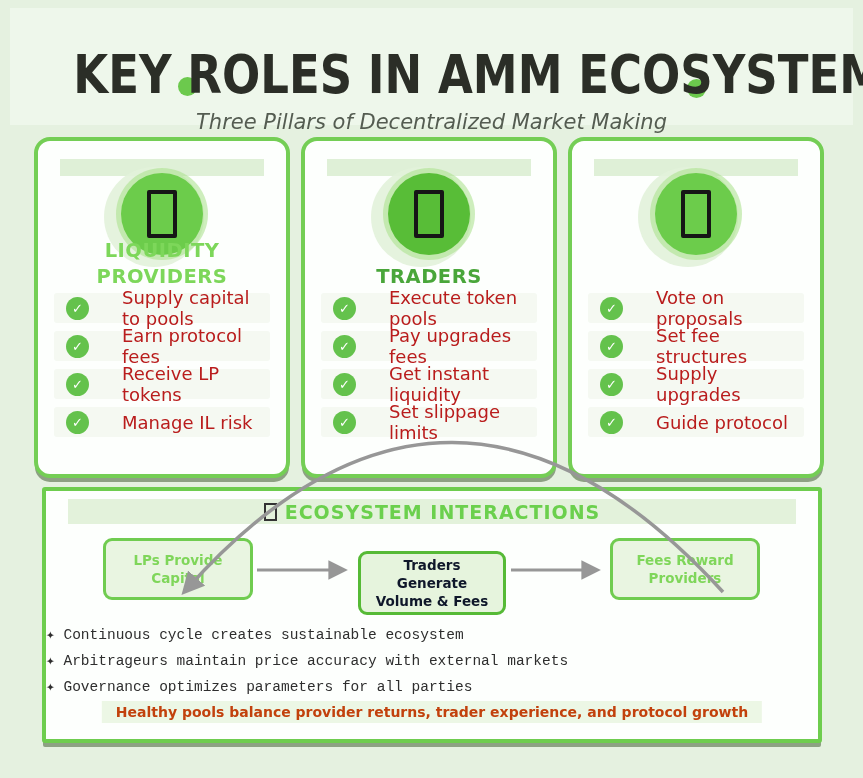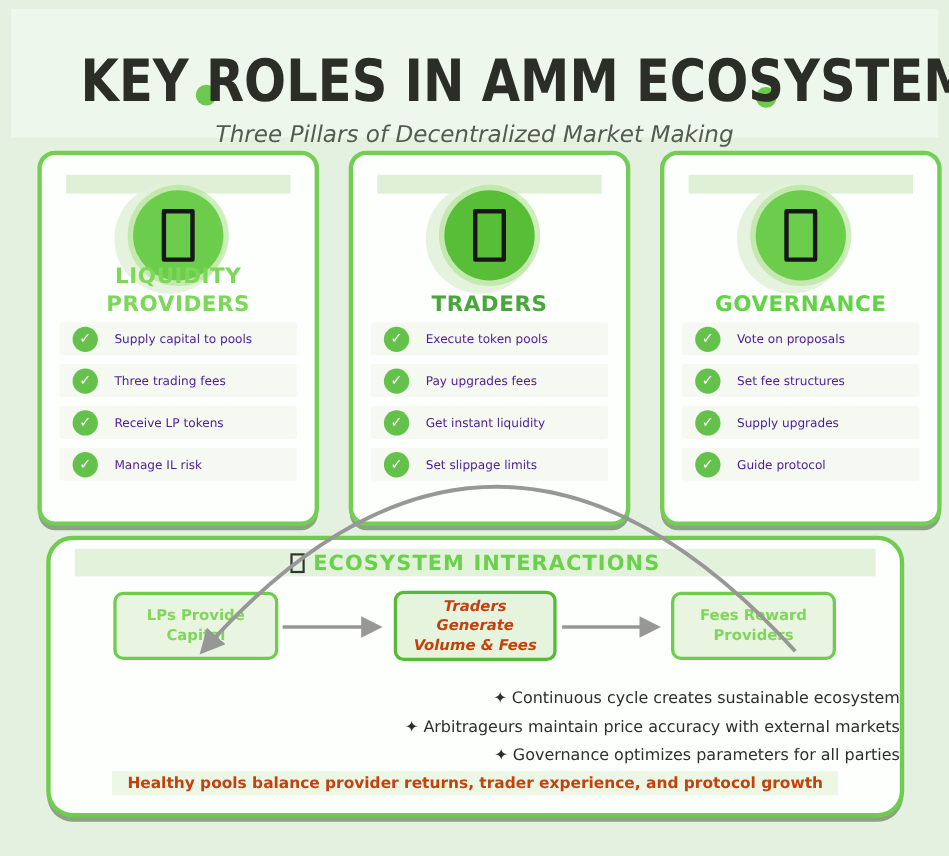--- a/index.html
+++ b/index.html
@@ -12,21 +12,21 @@
   .dot { position:absolute; width:19px; height:19px; border-radius:50%; background:#6cc94d; z-index:0; }
   .dot1 { left:168px; top:69px; }
   .dot2 { left:677px; top:71px; }
   .header h1 { position:absolute; z-index:1; left:0; right:0; top:36px; text-align:center;
     font-size:53px; font-weight:700; color:#2b2e27; letter-spacing:0px; white-space:nowrap;
     transform:scaleX(0.85); }
   .subtitle { position:absolute; z-index:1; left:0; right:0; top:102px; text-align:center;
     font-style:italic; font-size:21px; color:#545c51; }
 
   
-  .cards-row { position:absolute; left:34px; top:137px; display:flex; gap:27px; }
+  .cards-row { position:absolute; left:34px; top:137px; display:flex; gap:11px; }
   .card { position:relative; width:256px; height:341px; background:#fdfffd;
     border:4px solid #74ce55; border-radius:16px;
     box-shadow:0 5px 0 -1px rgba(70,95,55,0.55); }
   .card-bar { position:absolute; left:22px; right:22px; top:18px; height:17px; background:#dff0d7; }
   .halo { position:absolute; left:50%; top:26px; width:100px; height:100px; margin-left:-58px;
     border-radius:50%; background:rgba(226,242,218,0.9); }
   .circle { position:absolute; left:50%; top:32px; width:82px; height:82px; margin-left:-41px;
     border-radius:50%; background:#6ccc4b; box-shadow:0 0 0 5px rgba(168,224,136,0.55);
     display:flex; align-items:center; justify-content:center; }
   .card.tr .circle { background:#58bd37; }
@@ -35,37 +35,37 @@
     display:flex; align-items:flex-end; justify-content:center; text-align:center;
     font-size:19.5px; line-height:1.3; letter-spacing:0.5px; }
   .card.lp  h2 { color:#7dd75a; }
   .card.tr  h2 { color:#49a63a;text-align:right; }
   .card.gov h2 { color:#62d247; }
   .card ul { position:absolute; left:16px; right:16px; top:152px; list-style:none; }
   .card li { height:30px; margin-bottom:8px; background:#f5f9f2; border-radius:3px;
     display:flex; align-items:center; padding-left:12px; }
   .chk { width:23px; height:23px; border-radius:50%; background:#64c24c; color:#ffffff;
     font-size:13px; display:flex; align-items:center; justify-content:center; flex:0 0 23px; }
-  .card li .txt { margin-left:15px; font-size:11px; color:#4c1d95; }
+  .card li .txt { margin-left:33px; font-size:18px; color:#b91c1c; }
 
   
   .panel { position:absolute; left:42px; top:487px; width:780px; height:256px; background:#fdfffd;
-    border:4px solid #6ecd4e; border-radius:24px; box-shadow:0 5px 0 -1px rgba(70,95,55,0.55); }
+    border:4px solid #6ecd4e; border-radius:3px; box-shadow:0 5px 0 -1px rgba(70,95,55,0.55); }
   .panel-title-bar { position:absolute; left:22px; right:22px; top:8px; height:25px; background:#e3f2db;
     display:flex; align-items:center; justify-content:center; gap:8px; }
   .tofu-small { display:inline-block; width:13px; height:18px; border:2.5px solid #333; }
   .panel-title { font-size:19px; font-weight:700; color:#6bd04d; letter-spacing:1px; white-space:nowrap; }
   .fbox { position:absolute; top:47px; height:62px; background:#e9f5e1; border:3px solid #70cc50;
     border-radius:9px; display:flex; align-items:center; justify-content:center; text-align:center;
     font-size:13.5px; font-weight:700; color:#7fd65a; line-height:1.35; padding:0 12px; }
   .fbox.b1 { left:57px;  width:150px; }
-  .fbox.b2 { left:312px; width:148px; height:64px; top:46px; background:#e6f4dd;
-             border-color:#56ba36; color:#c2410c;font-style:italic; }
+  .fbox.b2 { left:312px; width:148px; height:64px; top:60px; background:#e6f4dd;
+             border-color:#56ba36; color:#0f172a; }
   .fbox.b3 { left:564px; width:150px; }
-  .notes { position:absolute; left:0; right:0; top:135px; text-align:right; }
+  .notes { position:absolute; left:0; right:0; top:135px; text-align:left;font-family:Liberation Mono, monospace; }
   .notes p { margin:0 0 7.5px 0; font-size:14.5px; line-height:18.5px; color:#2e2e2e; }
   .highlight { position:absolute; top:210px; left:50%; transform:translateX(-50%);
     background:#ecf7e5; padding:3px 14px; white-space:nowrap;
     font-size:14px; font-weight:700; color:#c2410c; }
 
   
   .overlay { position:absolute; left:0; top:0; width:863px; height:778px; z-index:30; pointer-events:none; }
 </style>
 </head>
 <body>
@@ -88,21 +88,21 @@
         <span class="tofu"></span>
       </span>
       <h2>LIQUIDITY PROVIDERS</h2>
       <ul>
         <li>
           <span class="chk">✓</span>
           <span class="txt">Supply capital to pools</span>
           </li>
         <li>
           <span class="chk">✓</span>
-          <span class="txt">Three trading fees</span>
+          <span class="txt">Earn protocol fees</span>
           </li>
         <li>
           <span class="chk">✓</span>
           <span class="txt">Receive LP tokens</span>
           </li>
         <li>
           <span class="chk">✓</span>
           <span class="txt">Manage IL risk</span>
           </li>
       </ul>
@@ -134,21 +134,20 @@
           </li>
       </ul>
     </section>
 
     <section class="card gov">
       <div class="card-bar"></div>
       <span class="halo"></span>
       <span class="circle">
         <span class="tofu"></span>
       </span>
-      <h2>GOVERNANCE</h2>
       <ul>
         <li>
           <span class="chk">✓</span>
           <span class="txt">Vote on proposals</span>
           </li>
         <li>
           <span class="chk">✓</span>
           <span class="txt">Set fee structures</span>
           </li>
         <li>

